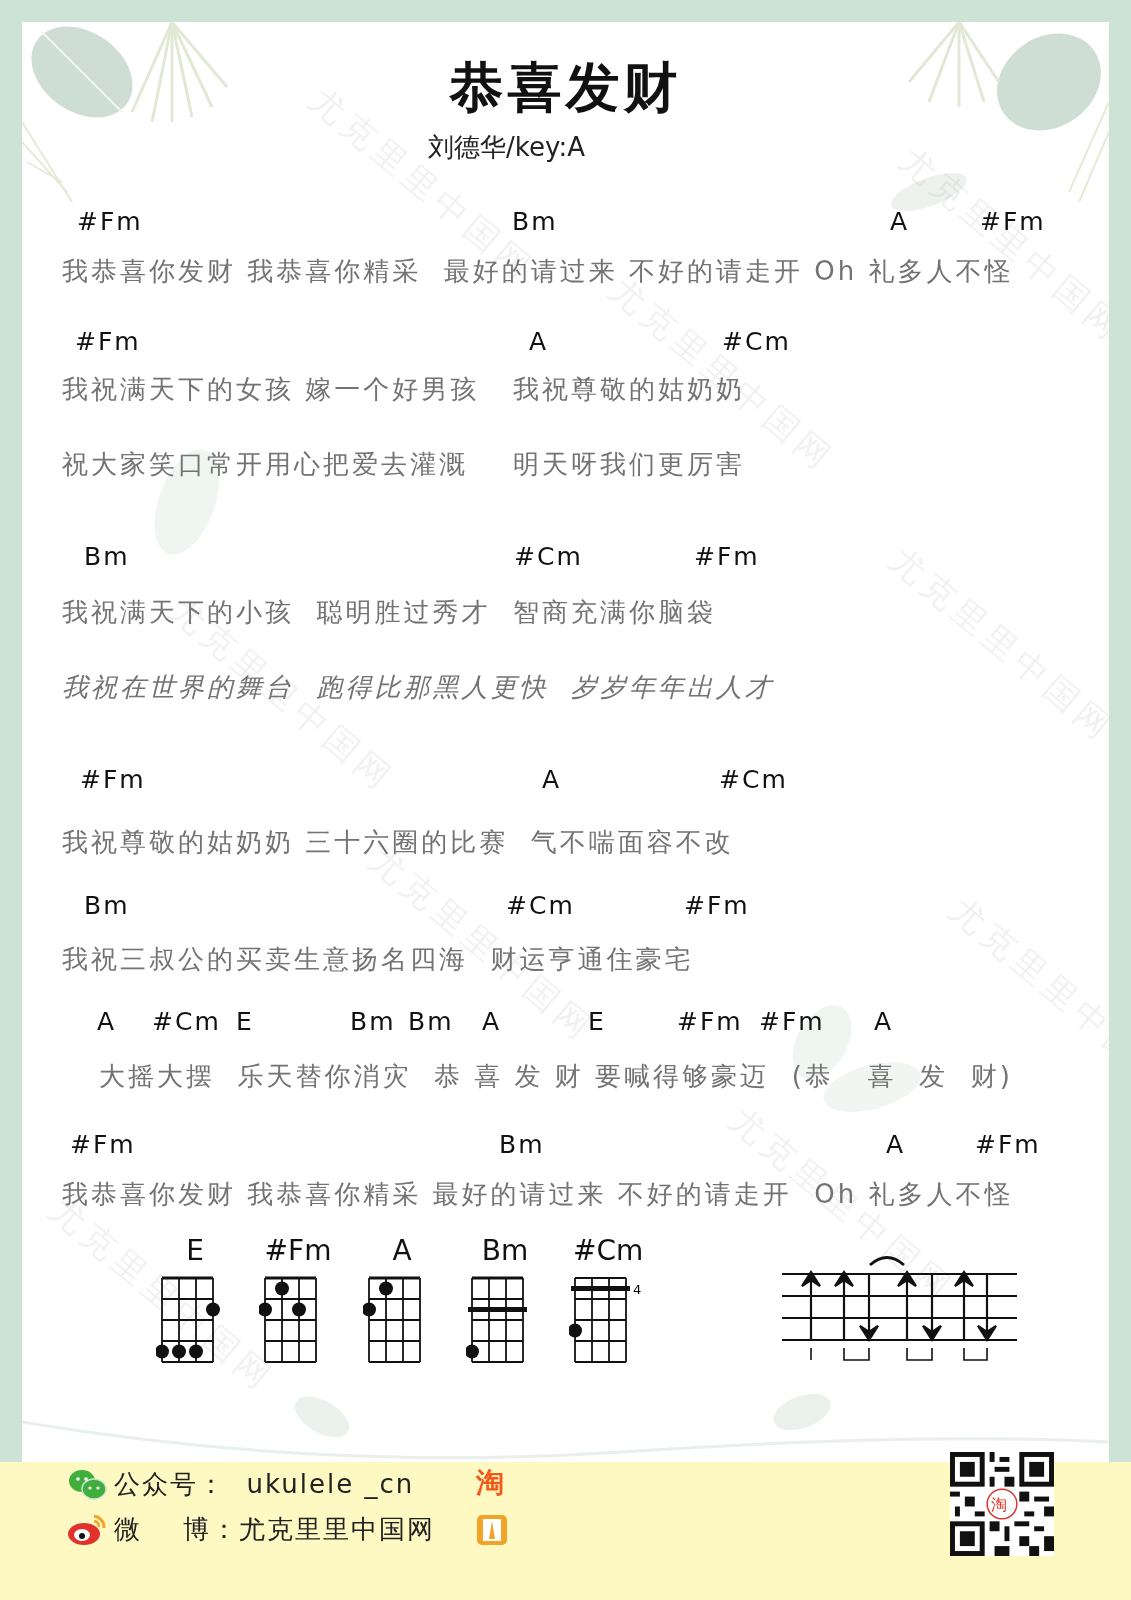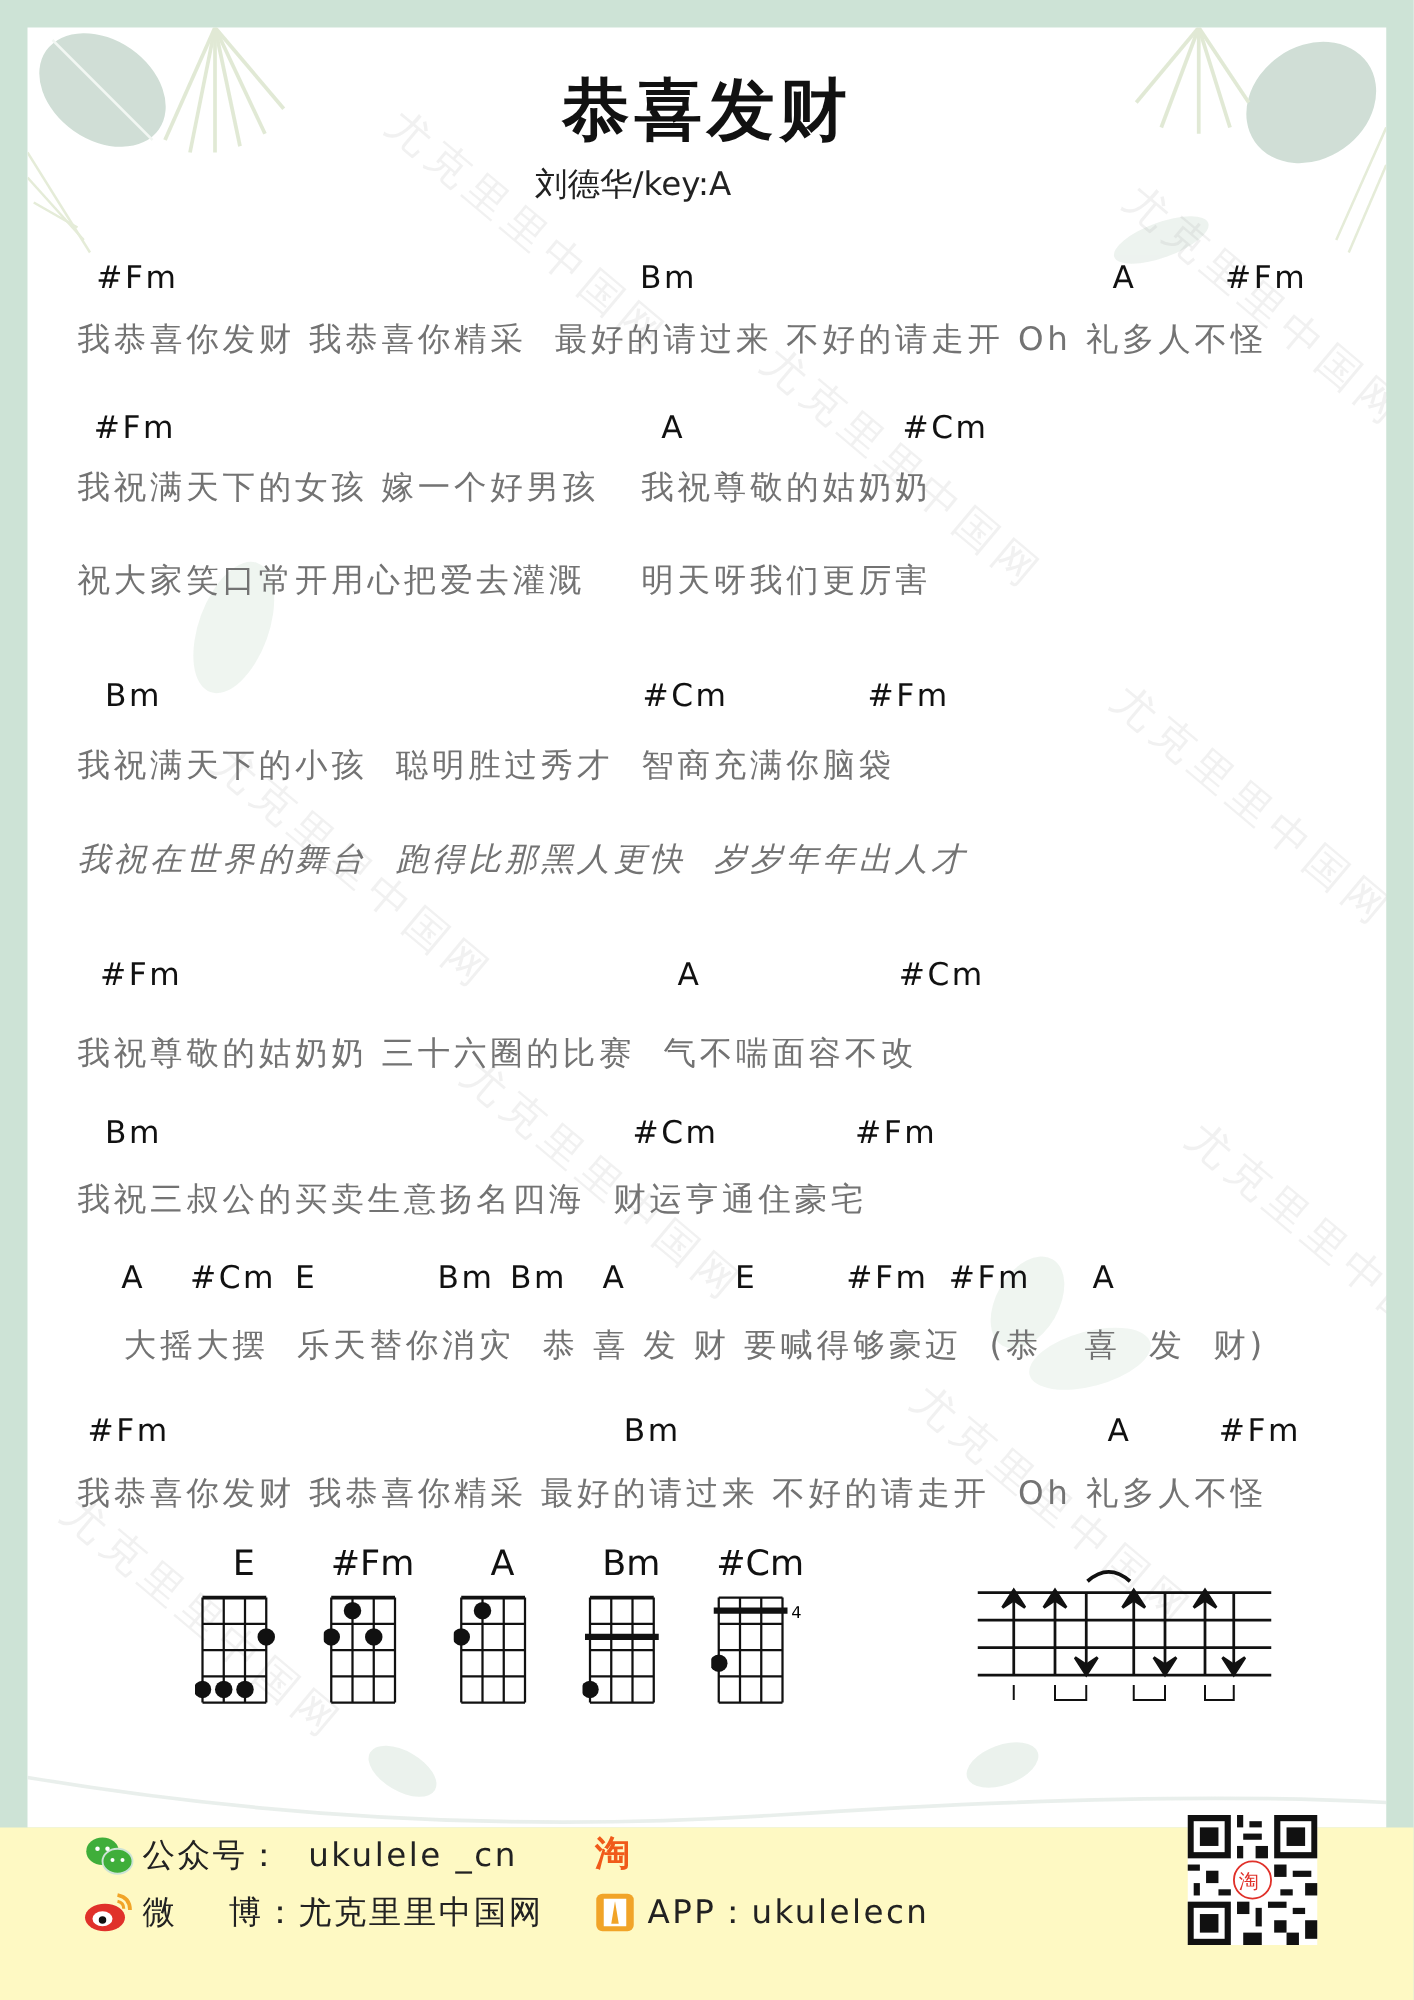--- a/index.html
+++ b/index.html
@@ -273,21 +273,20 @@
   </svg>
   <div class="f-item" style="left:114px;top:50px">微    博：尤克里里中国网</div>
 
   <div class="f-icon" style="left:476px;top:2px;color:#f05a1a;font-size:28px;font-weight:bold;">淘</div>
 
   <svg class="f-icon" style="left:476px;top:52px" width="32" height="32" viewBox="0 0 32 32">
     <rect x="1" y="1" width="30" height="30" rx="5" fill="#f1a428"></rect>
     <rect x="7" y="5" width="18" height="22" fill="#fff"></rect>
     <path d="M16 7 L13 25 H19 Z" fill="#f1a428"></path>
   </svg>
-  <div class="f-item" style="left:518px;top:50px">APP：ukulelecn</div>
 
   <svg class="f-icon" style="left:950px;top:-10px" width="104" height="104" viewBox="0 0 21 21">
     <rect width="21" height="21" fill="#fff"></rect>
     <g fill="#111">
       <rect x="0" y="0" width="7" height="7"></rect>
         <rect x="1" y="1" width="5" height="5" fill="#fff"></rect>
         <rect x="2" y="2" width="3" height="3"></rect>
       <rect x="14" y="0" width="7" height="7"></rect>
         <rect x="15" y="1" width="5" height="5" fill="#fff"></rect>
         <rect x="16" y="2" width="3" height="3"></rect>

